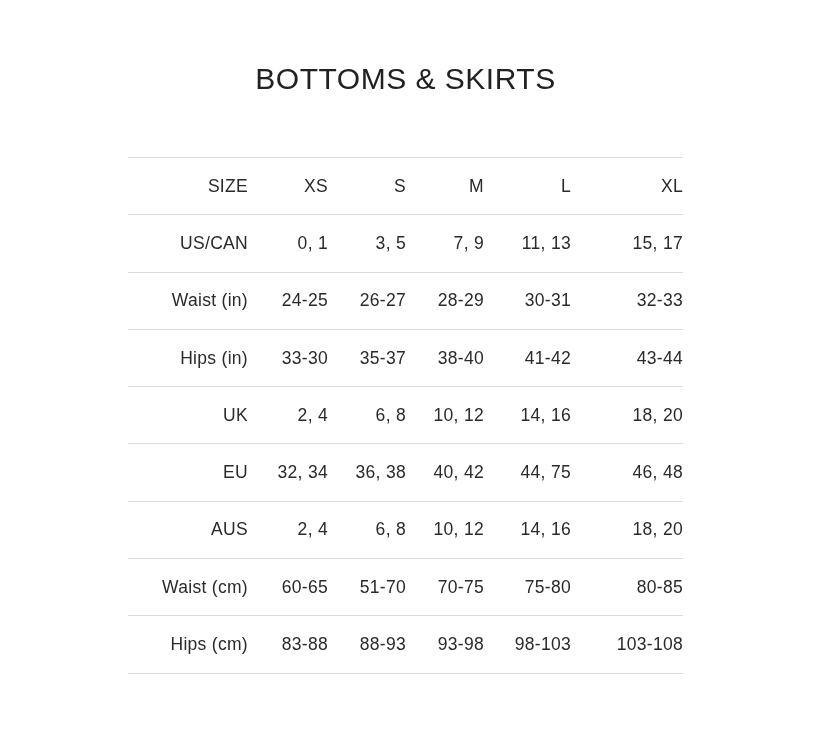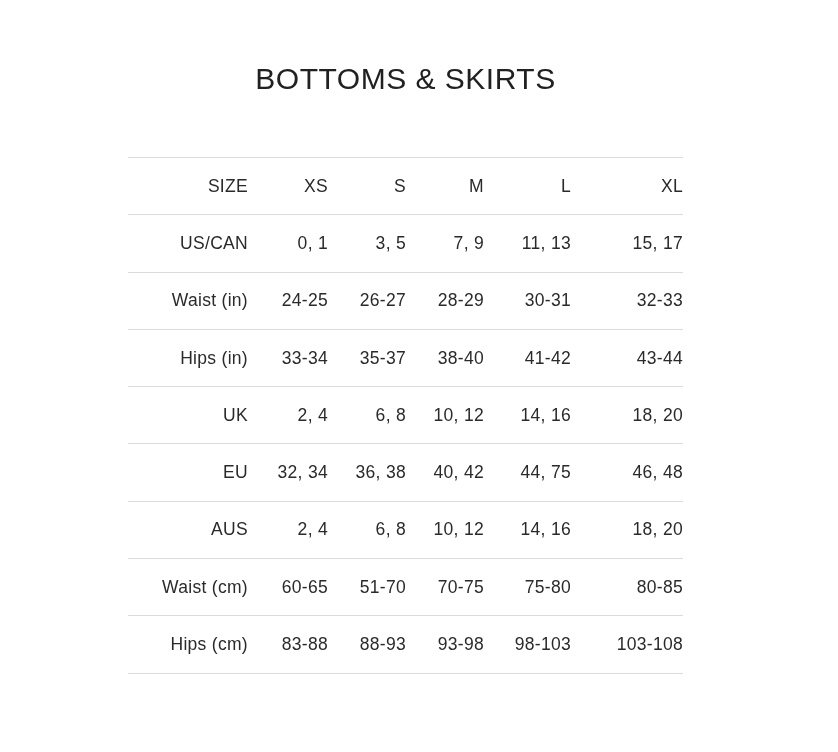--- a/index.html
+++ b/index.html
@@ -102,21 +102,21 @@
         <tr>
           <td>Waist (in)</td>
           <td>24-25</td>
           <td>26-27</td>
           <td>28-29</td>
           <td>30-31</td>
           <td>32-33</td>
         </tr>
         <tr>
           <td>Hips (in)</td>
-          <td>33-34</td>
+          <td>33-30</td>
           <td>35-37</td>
           <td>38-40</td>
           <td>41-42</td>
           <td>43-44</td>
         </tr>
         <tr>
           <td>UK</td>
           <td>2, 4</td>
           <td>6, 8</td>
           <td>10, 12</td>

